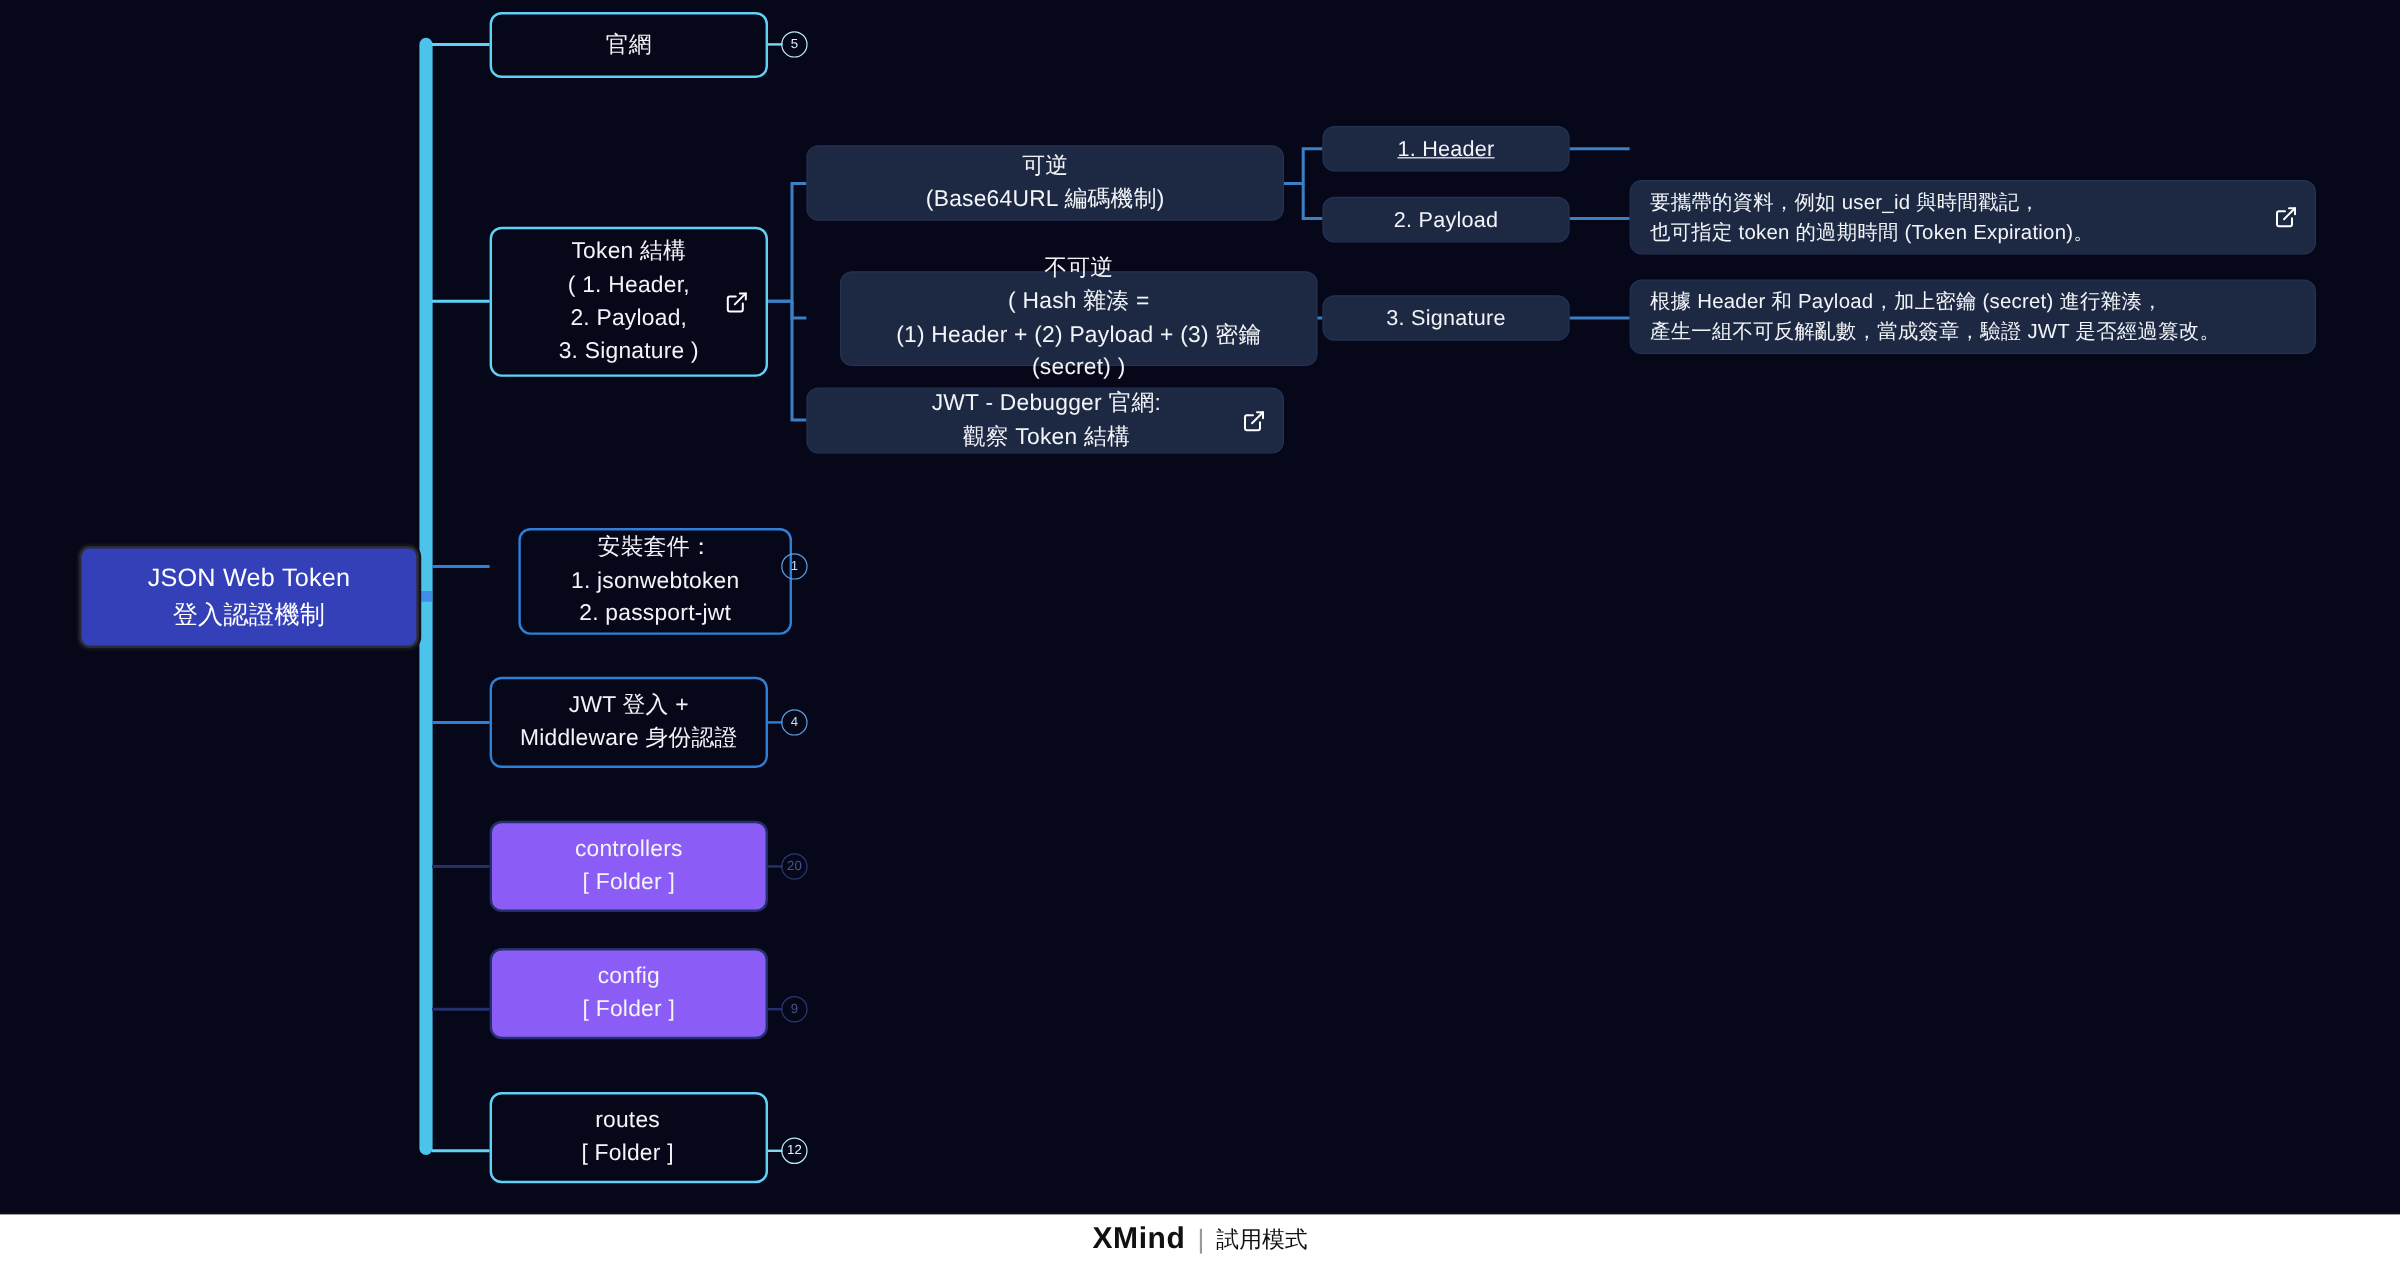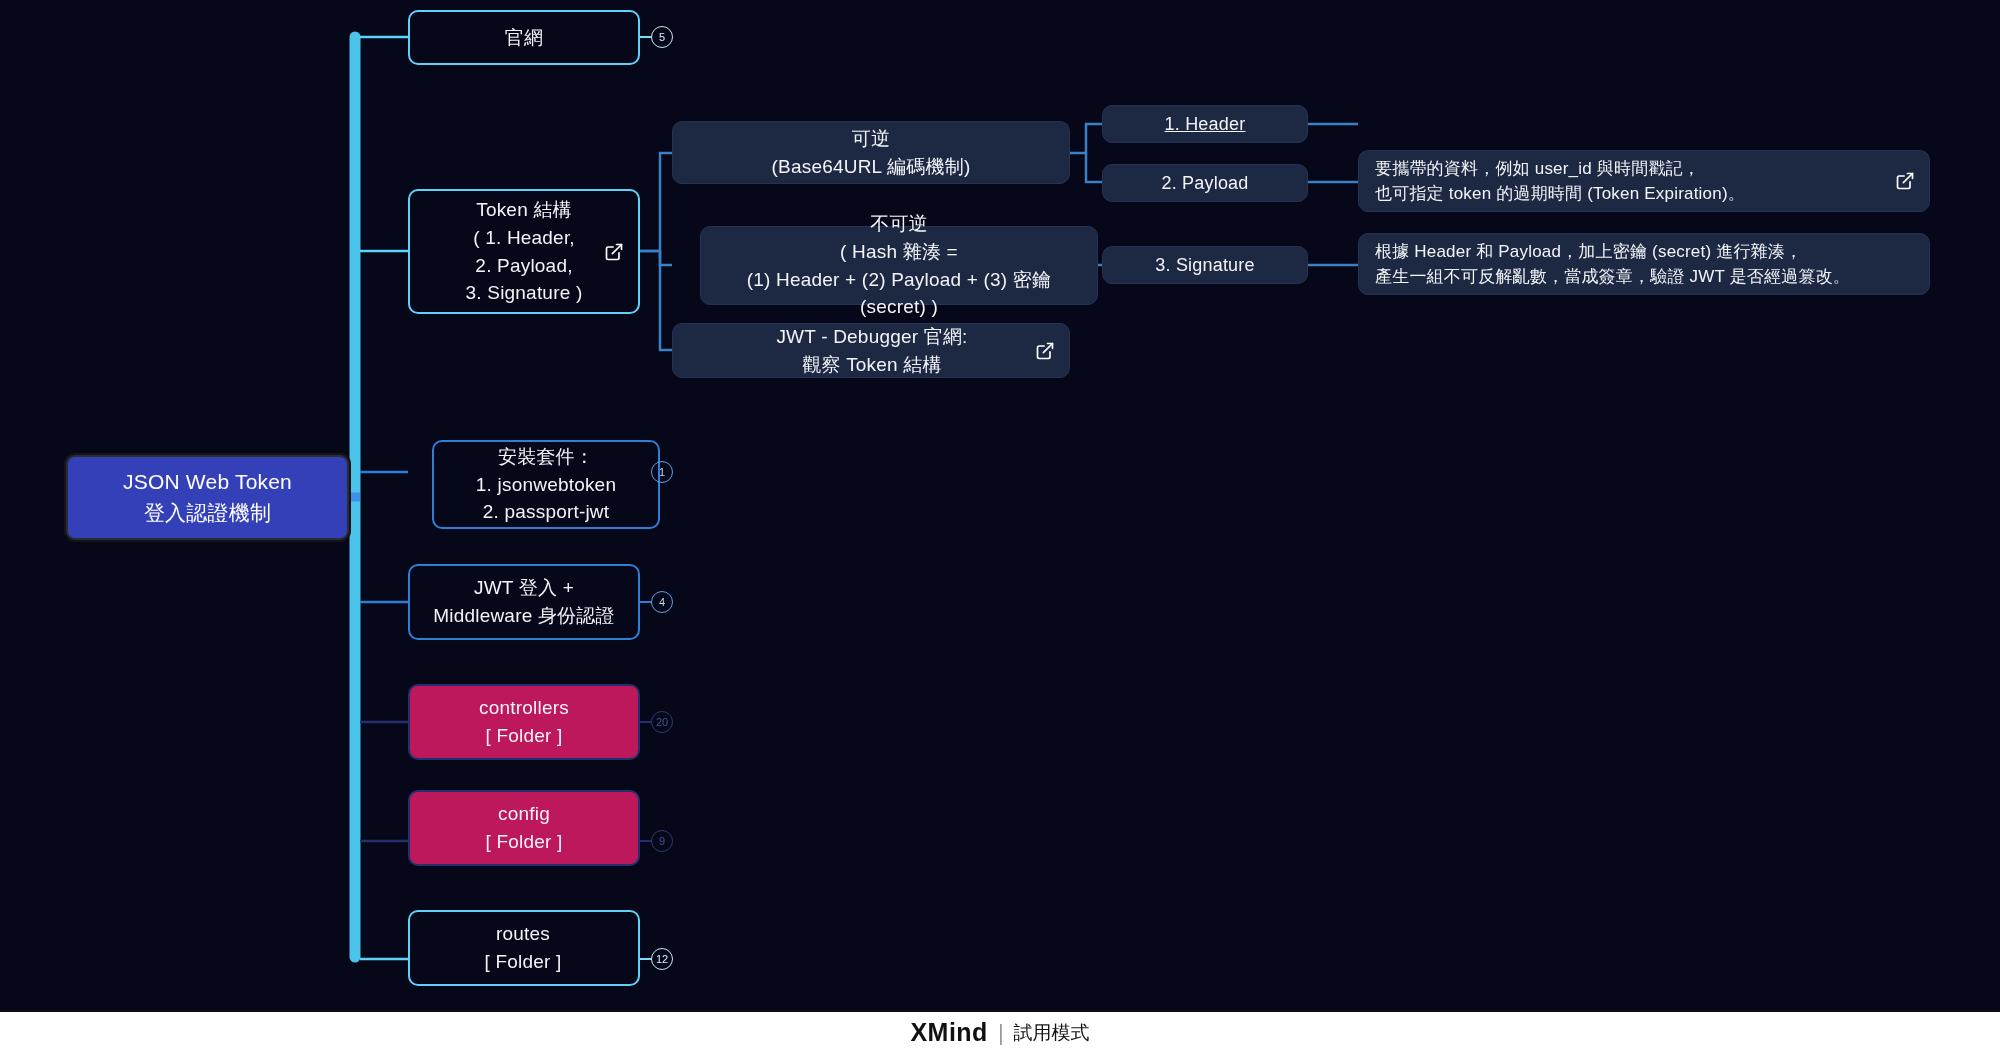--- a/index.html
+++ b/index.html
@@ -36,21 +36,21 @@
     border: 2px solid #2c2c34;
     box-shadow: 0 0 0 2px #13131d;
     border-radius: 9px;
     font-size: 21px;
     color: #ffffff;
   }
 
   
   .outline-bright { background: #07071a; border: 2px solid #5fd2f7; font-size: 19px; }
   .outline-mid    { background: #07071a; border: 2px solid #2f7fd6; font-size: 19px; }
-  .outline-dim    { background: #be185d; border: 2px solid #24306b; font-size: 19px; }
+  .outline-dim    { background: #8b5cf6; border: 2px solid #24306b; font-size: 19px; }
 
   
   .filled { background: #1d2943; border: 1px solid #243253; font-size: 19px; }
   .filled.small { font-size: 18px; }
 
   
   .note {
     background: #1d2943; border: 1px solid #243253;
     font-size: 17px; text-align: left; justify-content: flex-start;
     padding: 8px 16px; line-height: 1.5;

